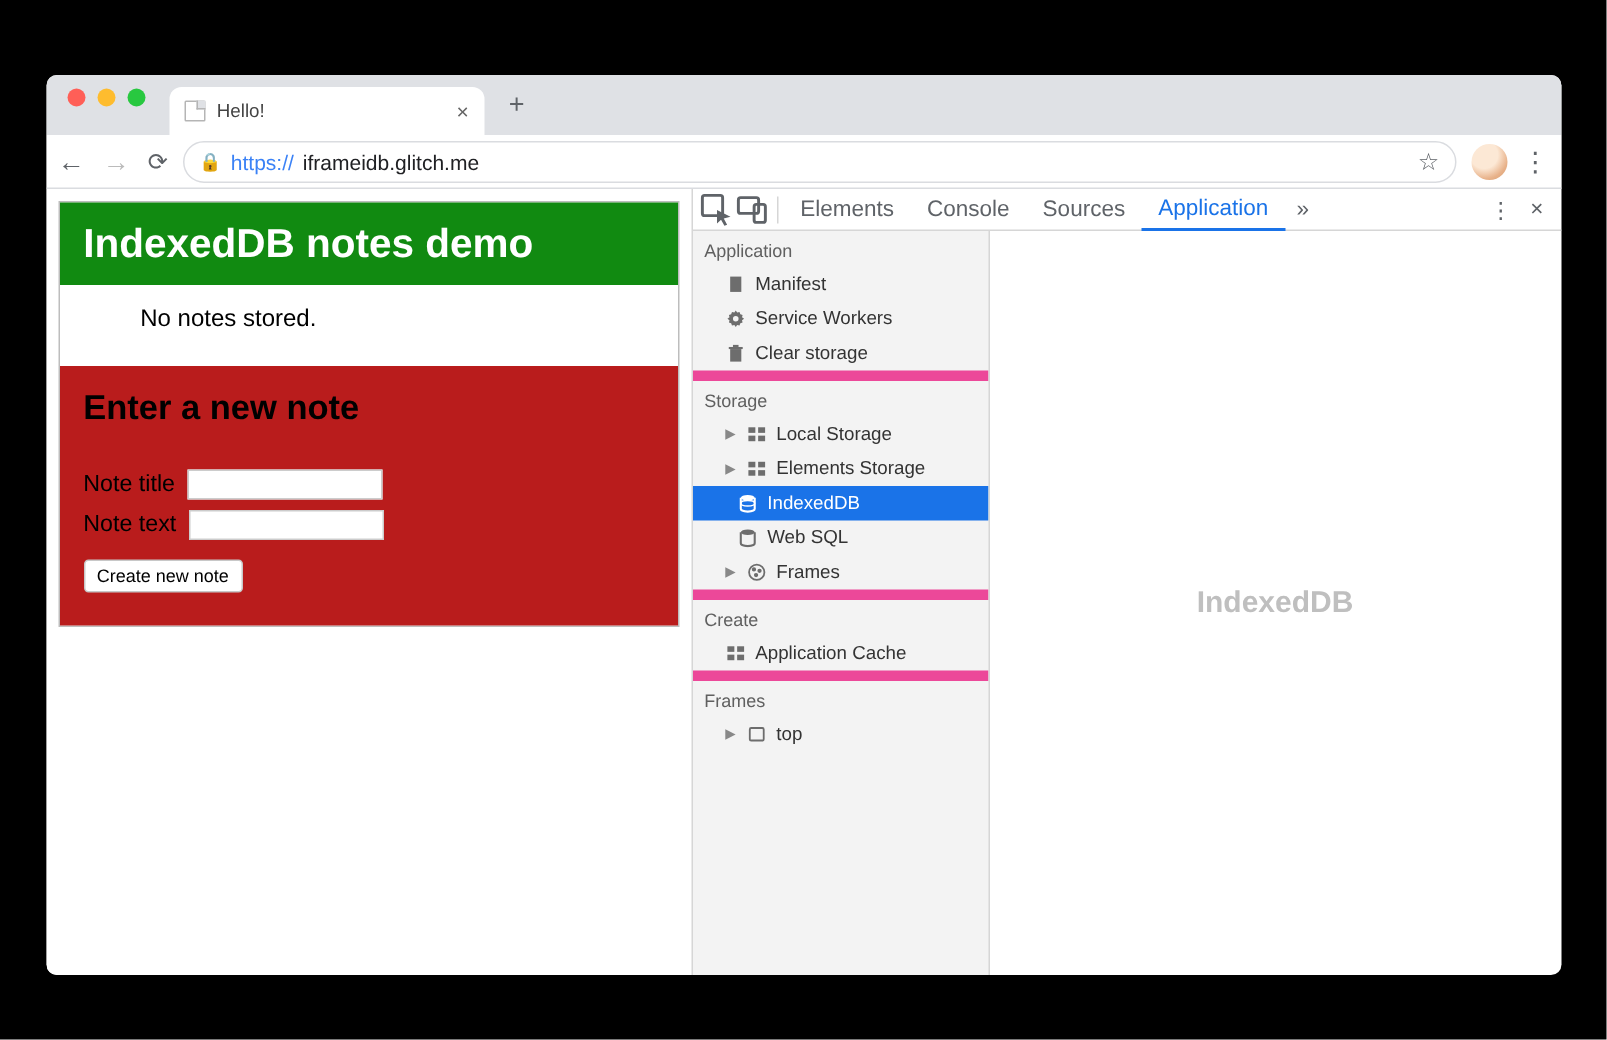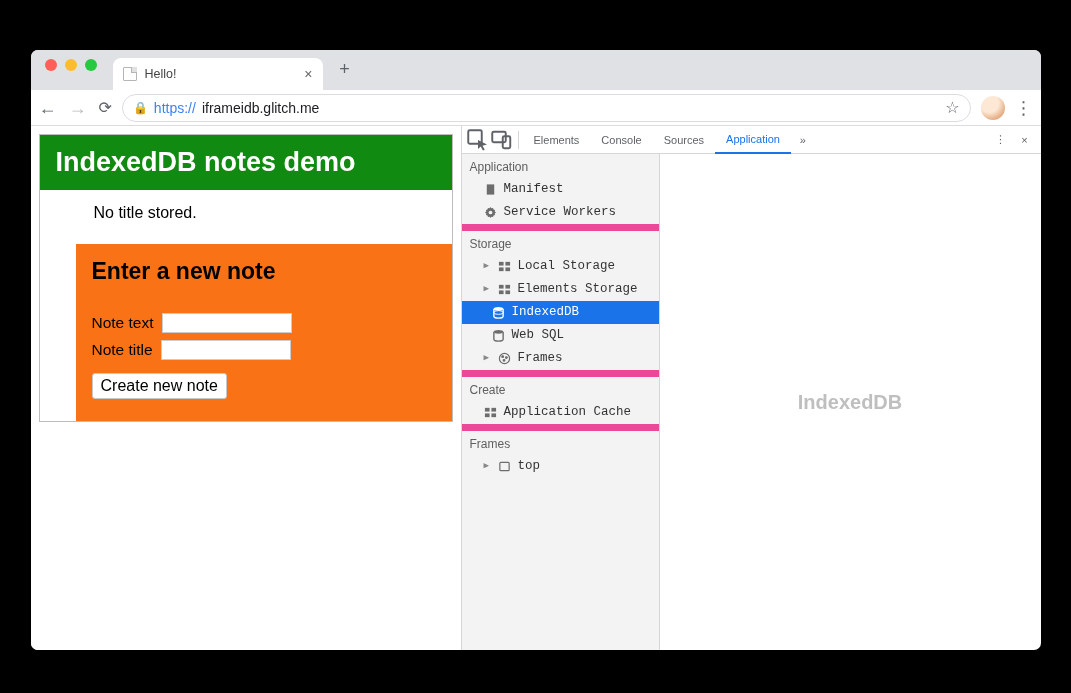--- a/index.html
+++ b/index.html
@@ -109,40 +109,40 @@
   .demo header{
     background:#118a11;
     color:#fff;
     padding:12px 16px;
     font-weight:700;
     font-size:27px;
   }
   .demo .sect { padding:14px 16px 22px; }
   .demo h2 { font-size:23px; margin-bottom:18px; font-weight:700;}
   .demo .nonotes{ font-size:16px; padding-left:38px; }
-  .demo .formsect{ background:#f97316;margin-left:36px; }
+  .demo .formsect{ background:#b91c1c; }
   .formrow{ display:flex; align-items:center; gap:8px; font-size:15.5px; margin-bottom:7px;}
   .formrow input{ height:20px; width:130px; background:#fff; border:1px solid #ccc; }
   .createbtn{
-    font-size:16px; padding:3px 8px; background:#fff; border:1px solid #c8c8c8; border-radius:3px;
+    font-size:12px; padding:3px 8px; background:#fff; border:1px solid #c8c8c8; border-radius:3px;
     margin-top:6px;
   }
 
   
   .devtools {
     flex:1;
     border-left:1px solid #d6d6d6;
     display:flex; flex-direction:column;
     min-width:0;
   }
   .dt-tabs{
     height:28px;
     display:flex; align-items:center;
     border-bottom:1px solid #d6d6d6;
-    font-size:11px;
+    font-size:15px;
     color:#5f6368;
     gap:0;
     padding:0 4px;
   }
   .dt-tabs .iconbtn{
     width:24px;height:24px;display:flex;align-items:center;justify-content:center;color:#5f6368;
   }
   .dt-tab{
     padding:0 11px; height:28px; display:flex;align-items:center; cursor:default;
   }
@@ -161,21 +161,20 @@
     padding:6px 8px 4px;
     color:#606060;
     font-size:12px;
     border-top:7px solid #ec4899;
   }
   .dt-group-title:first-child{border-top:none;}
   .dt-item{
     display:flex;align-items:center;gap:6px;
     padding:3px 6px 3px 22px;
     line-height:17px;
-    font-family:Liberation Mono, monospace;
   }
   .dt-item.l2{padding-left:30px;}
   .dt-item .caret{width:8px;display:inline-block;color:#888;font-size:9px;}
   .dt-item.selected{
     background:#1a73e8;color:#fff;
   }
   .dt-item.selected .ico{color:#fff;}
   .ico{width:14px;height:14px;display:inline-flex;align-items:center;justify-content:center;color:#6d6d6d;}
   .ico svg{width:13px;height:13px;}
   .dt-main{
@@ -220,31 +219,31 @@
   </div>
 
   <div class="content">
 
     <div class="page">
       <div class="demo">
         <header>
           <span>IndexedDB notes demo</span>
         </header>
         <div class="sect">
-          <div class="nonotes">No title stored.</div>
+          <div class="nonotes">No notes stored.</div>
         </div>
         <div class="sect formsect">
           <h2>Enter a new note</h2>
           <div style="height:10px"></div>
           <div class="formrow">
+            <span>Note title</span>
+            <input type="text" style="">
+          </div>
+          <div class="formrow">
             <span>Note text</span>
-            <input type="text" style="">
-          </div>
-          <div class="formrow">
-            <span>Note title</span>
             <input type="text" style="">
           </div>
           <button class="createbtn">Create new note</button>
         </div>
       </div>
     </div>
 
     <div class="devtools">
       <div class="dt-tabs">
         <span class="iconbtn">
@@ -284,20 +283,30 @@
           </div>
           <div class="dt-item">
             <span class="ico">
                 <svg viewBox="0 0 14 14" fill="#6d6d6d">
                   <path d="M7 1l1 1.5 1.7-.4.6 1.6 1.6.6-.4 1.7 1.5 1-1.5 1 .4 1.7-1.6.6-.6 1.6-1.7-.4L7 13l-1-1.5-1.7.4-.6-1.6-1.6-.6.4-1.7L1 7l1.5-1-.4-1.7 1.6-.6.6-1.6 1.7.4z"></path>
                   <circle cx="7" cy="7" r="2" fill="#f3f3f3"></circle>
                 </svg>
               </span>
             <span>Service Workers</span>
           </div>
+          <div class="dt-item">
+            <span class="ico">
+                <svg viewBox="0 0 14 14" fill="#6d6d6d">
+                  <rect x="3" y="4" width="8" height="9"></rect>
+                  <rect x="2" y="2.5" width="10" height="1.5"></rect>
+                  <rect x="5" y="1" width="4" height="1.5"></rect>
+                </svg>
+              </span>
+            <span>Clear storage</span>
+          </div>
 
           <div class="dt-group-title">Storage</div>
           <div class="dt-item">
             <span class="caret">▶</span>
             <span class="ico">
                 <svg viewBox="0 0 14 14" fill="#6d6d6d">
                   <rect x="1" y="2" width="5" height="4"></rect>
                   <rect x="8" y="2" width="5" height="4"></rect>
                   <rect x="1" y="8" width="5" height="4"></rect>
                   <rect x="8" y="8" width="5" height="4"></rect>

